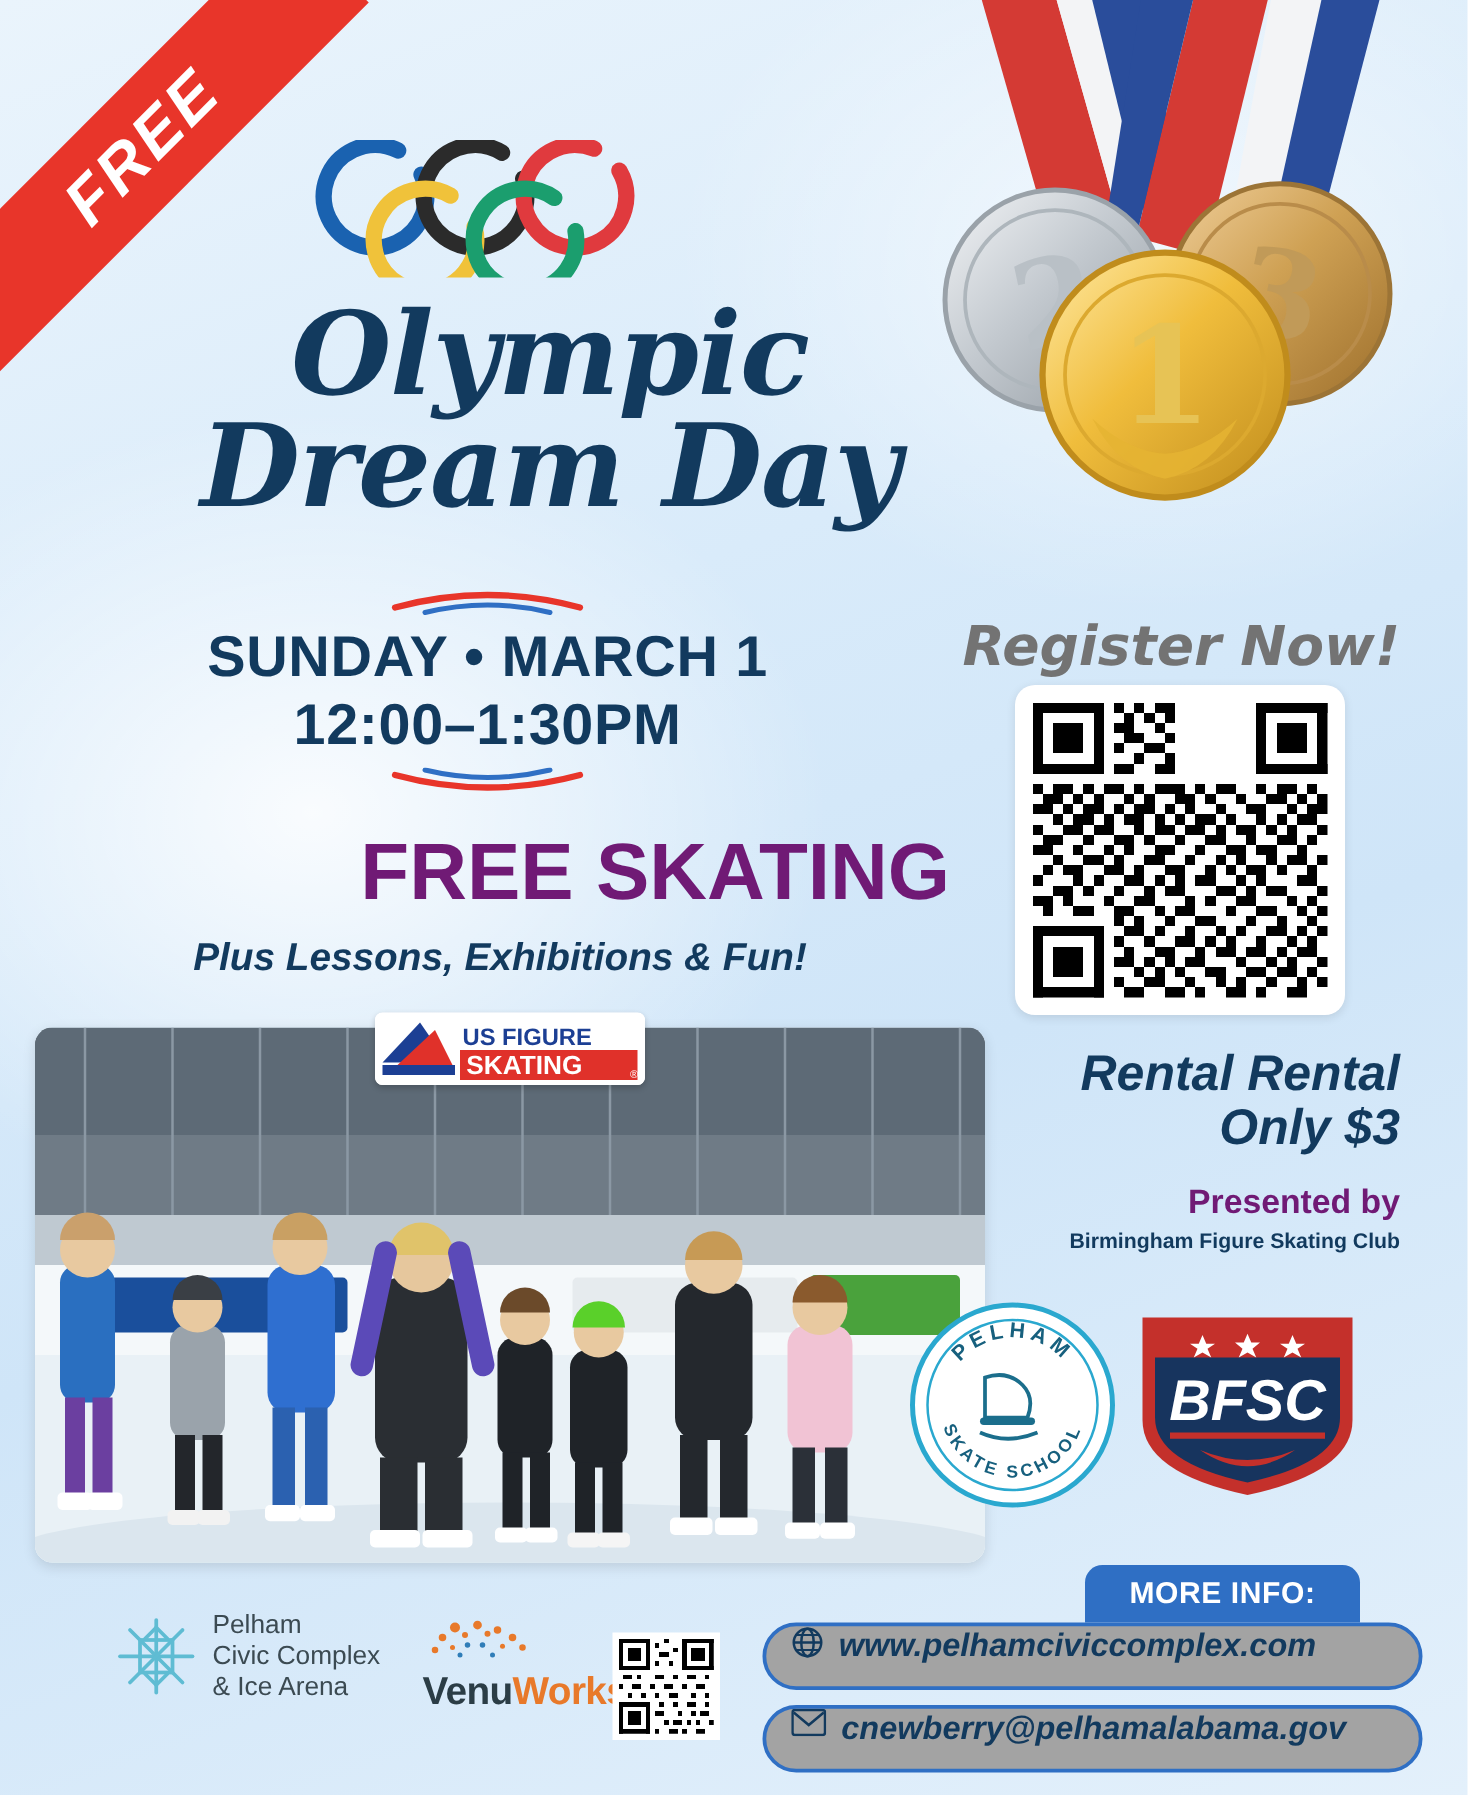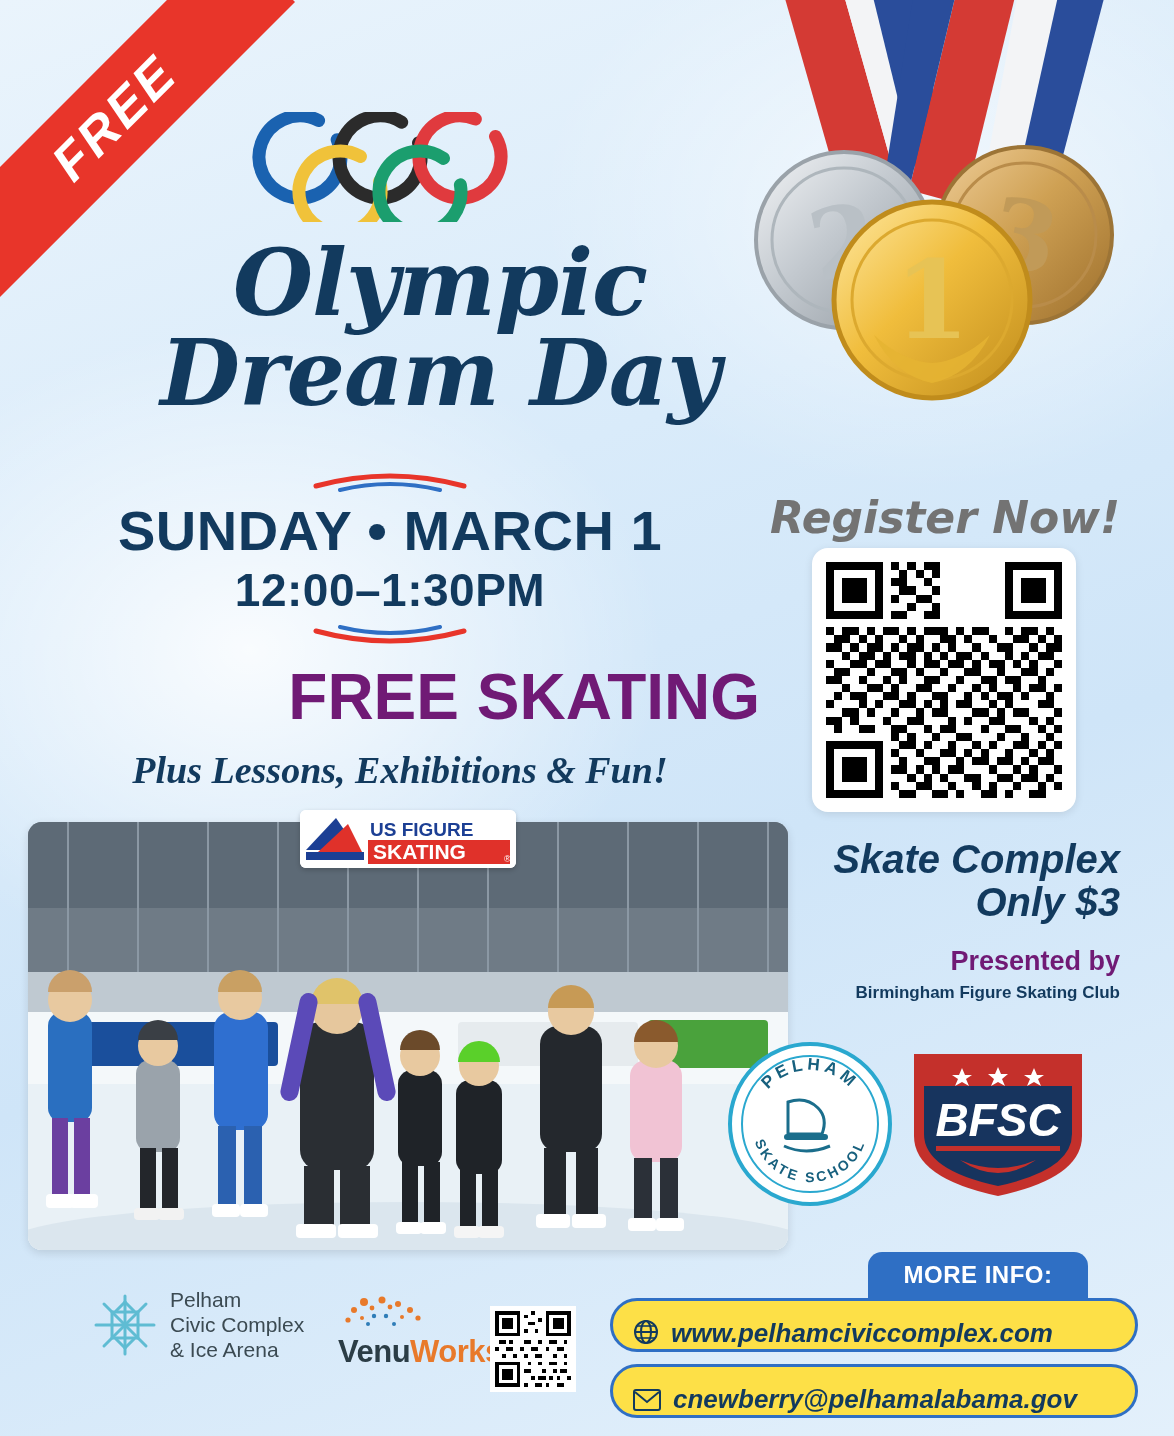--- a/index.html
+++ b/index.html
@@ -42,32 +42,32 @@
   }
   .title .l2 { display:block; }
 
   
   .medals { position:absolute; right:40px; top:-10px; width:420px; height:430px; }
 
   
   .date-block { position:absolute; left:60px; top:470px; width:660px; text-align:center; }
   .swoosh-top { display:block; margin:0 auto 6px; }
   .swoosh-bot { display:block; margin:8px auto 0; }
-  .date-line1 { color:#123a5e; font-weight:bold; font-size:56px; letter-spacing:0.5px; }
+  .date-line1 { color:#123a5e; font-weight:bold; font-size:46px; letter-spacing:0.5px; }
   .date-line2 { color:#123a5e; font-weight:bold; font-size:46px; letter-spacing:0.5px; }
 
   
   .free-skating {
     position:absolute; left:40px; top:660px; width:720px; text-align:right;
     color:#701a75; font-weight:bold; font-size:64px; letter-spacing:0px;
   }
   .plus-line {
     position:absolute; left:40px; top:748px; width:720px; text-align:center;
-    color:#123a5e; font-weight:bold; font-style:italic; font-size:38px;
-    font-family:Liberation Serif, serif;
+    color:#123a5e; font-weight:bold; font-style:italic; font-size:31px;
+    font-family:Liberation Sans, sans-serif;
   }
 
   
   .register-now {
     position:absolute; left:760px; top:492px; width:360px; text-align:right;
     color:#737373; font-weight:bold; font-style:italic; font-size:44px;
     font-family:"DejaVu Sans", sans-serif;
   }
   .qr-card {
     position:absolute; left:812px; top:548px; width:264px; height:264px;
@@ -109,22 +109,22 @@
   .bfsc-logo { position:absolute; left:900px; top:1044px; width:196px; height:160px; }
 
   
   .more-info-tab {
     position:absolute; left:868px; top:1252px; width:220px; height:46px;
     background:#2f6fc4; border-radius:14px 14px 0 0;
     display:flex; align-items:center; justify-content:center;
   }
   .more-info-tab span { color:#fff; font-weight:bold; font-size:24px; letter-spacing:0.5px; }
   .pill {
-    position:absolute; height:54px; background:#fde047; border:3px solid #2f6fc4;
-    border-radius:27px; display:flex; align-items:flex-end; padding:0 20px; gap:12px;
+    position:absolute; height:54px; background:#a3a3a3; border:3px solid #2f6fc4;
+    border-radius:27px; display:flex; align-items:flex-start; padding:0 20px; gap:12px;
   }
   .pill-web { left:610px; top:1298px; width:528px; }
   .pill-mail { left:610px; top:1364px; width:528px; }
   .pill span.txt { color:#123a5e; font-weight:bold; font-style:italic; font-size:26px; }
   .pill .ic { color:#123a5e; font-size:24px; line-height:1; }
 
   
   .pelham-cc { position:absolute; left:92px; top:1288px; display:flex; align-items:center; gap:12px; }
   .pelham-cc .txt { color:#3b4a52; font-size:21px; line-height:1.18; }
   .venuworks { position:absolute; left:338px; top:1296px; width:140px; }
@@ -576,21 +576,21 @@
       <path d="M18,42 L48,14 L62,42 Z" fill="#e0312a"></path>
       <rect x="6" y="42" width="58" height="8" fill="#1c3f94"></rect>
       <text x="70" y="26" font-family="Liberation Sans, sans-serif" font-size="19" font-weight="bold" fill="#1c3f94">US FIGURE</text>
       <rect x="68" y="30" width="142" height="24" fill="#e0312a"></rect>
       <text x="73" y="49" font-family="Liberation Sans, sans-serif" font-size="21" font-weight="bold" fill="#fff">SKATING</text>
       <text x="204" y="52" font-family="Liberation Sans, sans-serif" font-size="9" fill="#fff">®</text>
     </svg>
   </div>
 
   <div class="skate-rental">
-    <div>Skate Complex</div>
+    <div>Rental Rental</div>
     <div>Only $3</div>
   </div>
   <div class="presented-by">Presented by</div>
   <div class="presenters">
     <div>Birmingham Figure Skating Club</div>
   </div>
 
   <div class="pelham-seal">
     <svg width="168" height="168" viewBox="0 0 168 168">
       <circle cx="84" cy="84" r="80" fill="#fff" stroke="#2aa8cf" stroke-width="4"></circle>

